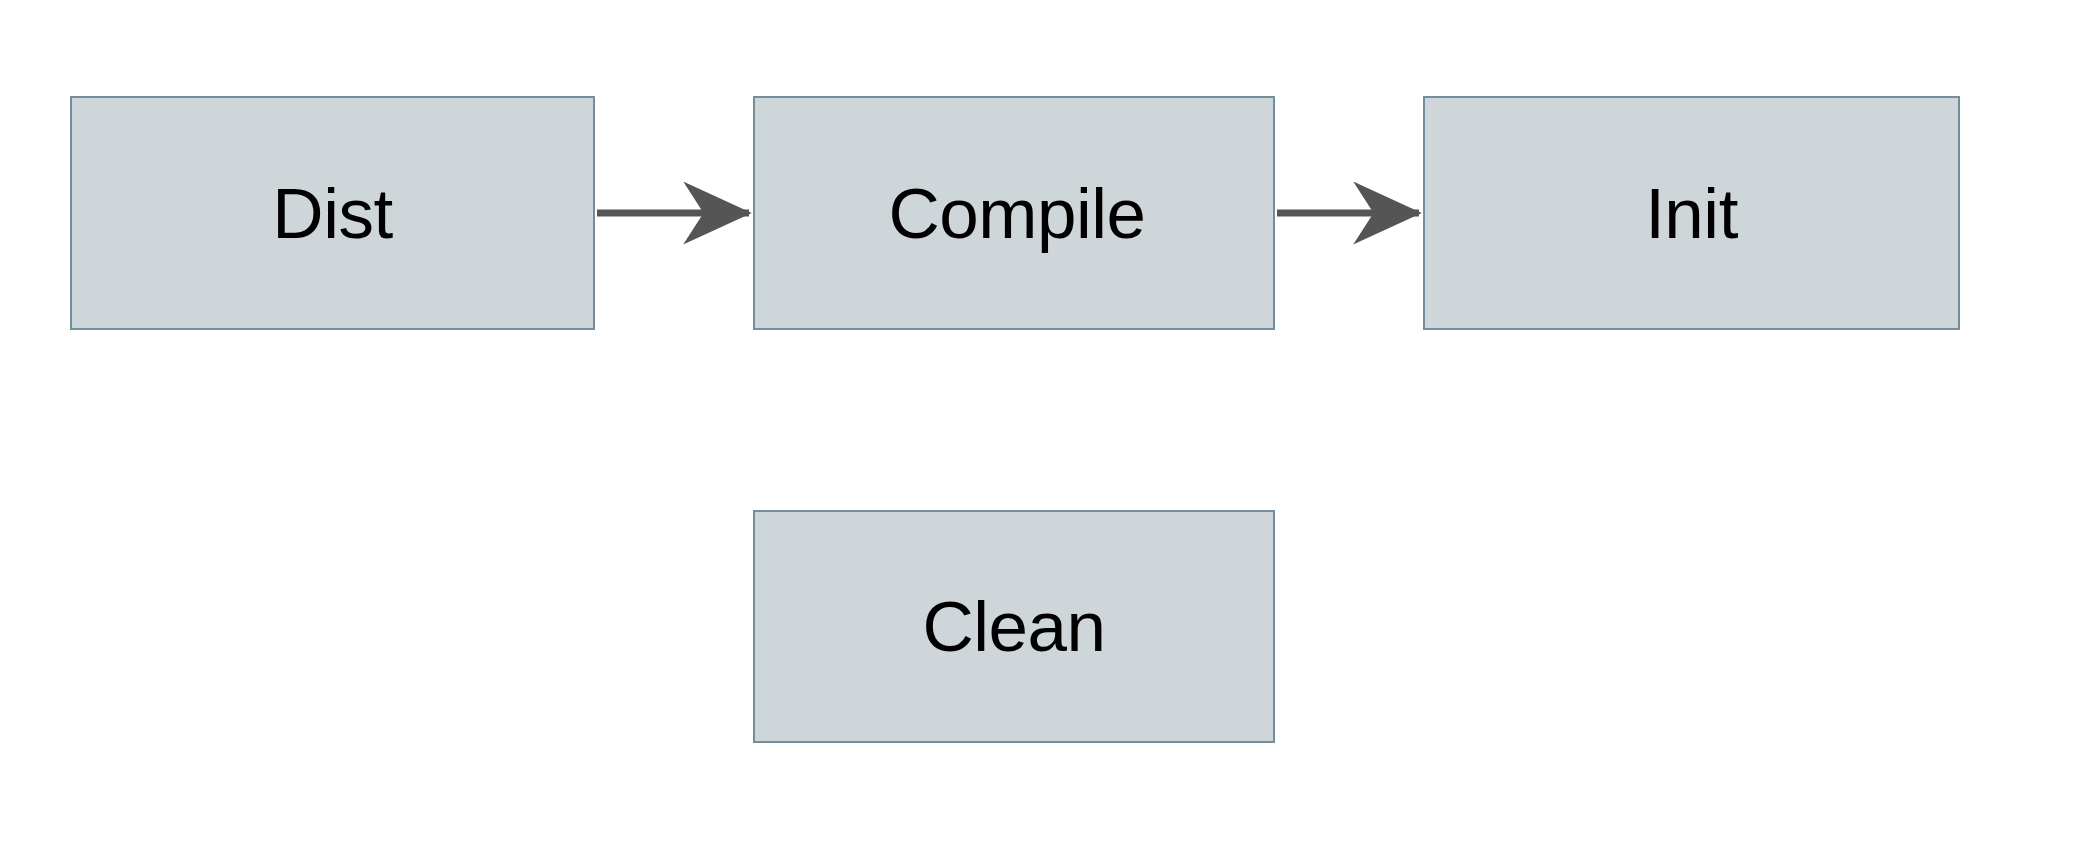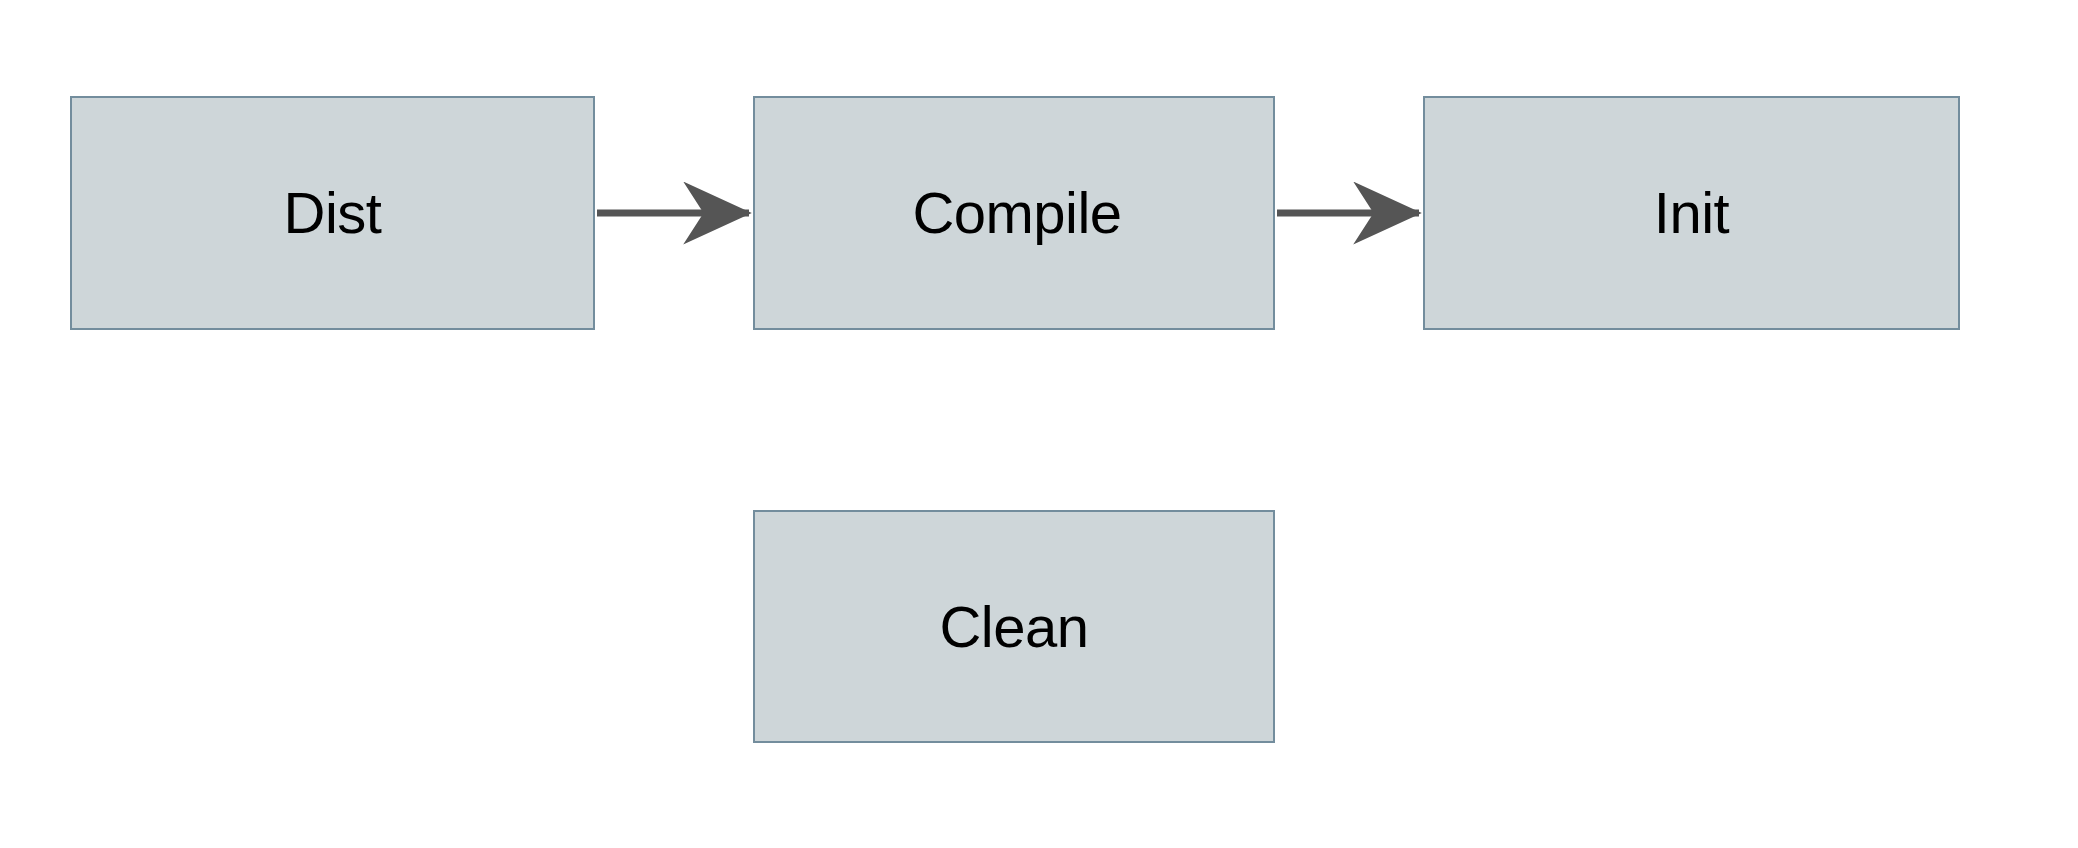--- a/index.html
+++ b/index.html
@@ -22,21 +22,21 @@
     position: absolute;
     box-sizing: border-box;
     background: #ced6d9;
     border: 2px solid #738d9d;
     display: flex;
     align-items: center;
     justify-content: center;
   }
   .node-label {
     font-family: "Liberation Sans", sans-serif;
-    font-size: 58px;
+    font-size: 71px;
     font-weight: 300;
     color: #000000;
     letter-spacing: -0.5px;
     line-height: 1;
     white-space: nowrap;
     -webkit-font-smoothing: antialiased;
   }
   #node-dist   { left: 70px;   top: 96px;  width: 525px; height: 234px; }
   #node-compile{ left: 753px;  top: 96px;  width: 522px; height: 234px; padding-left: 6px; }
   #node-init   { left: 1423px; top: 96px;  width: 537px; height: 234px; }

